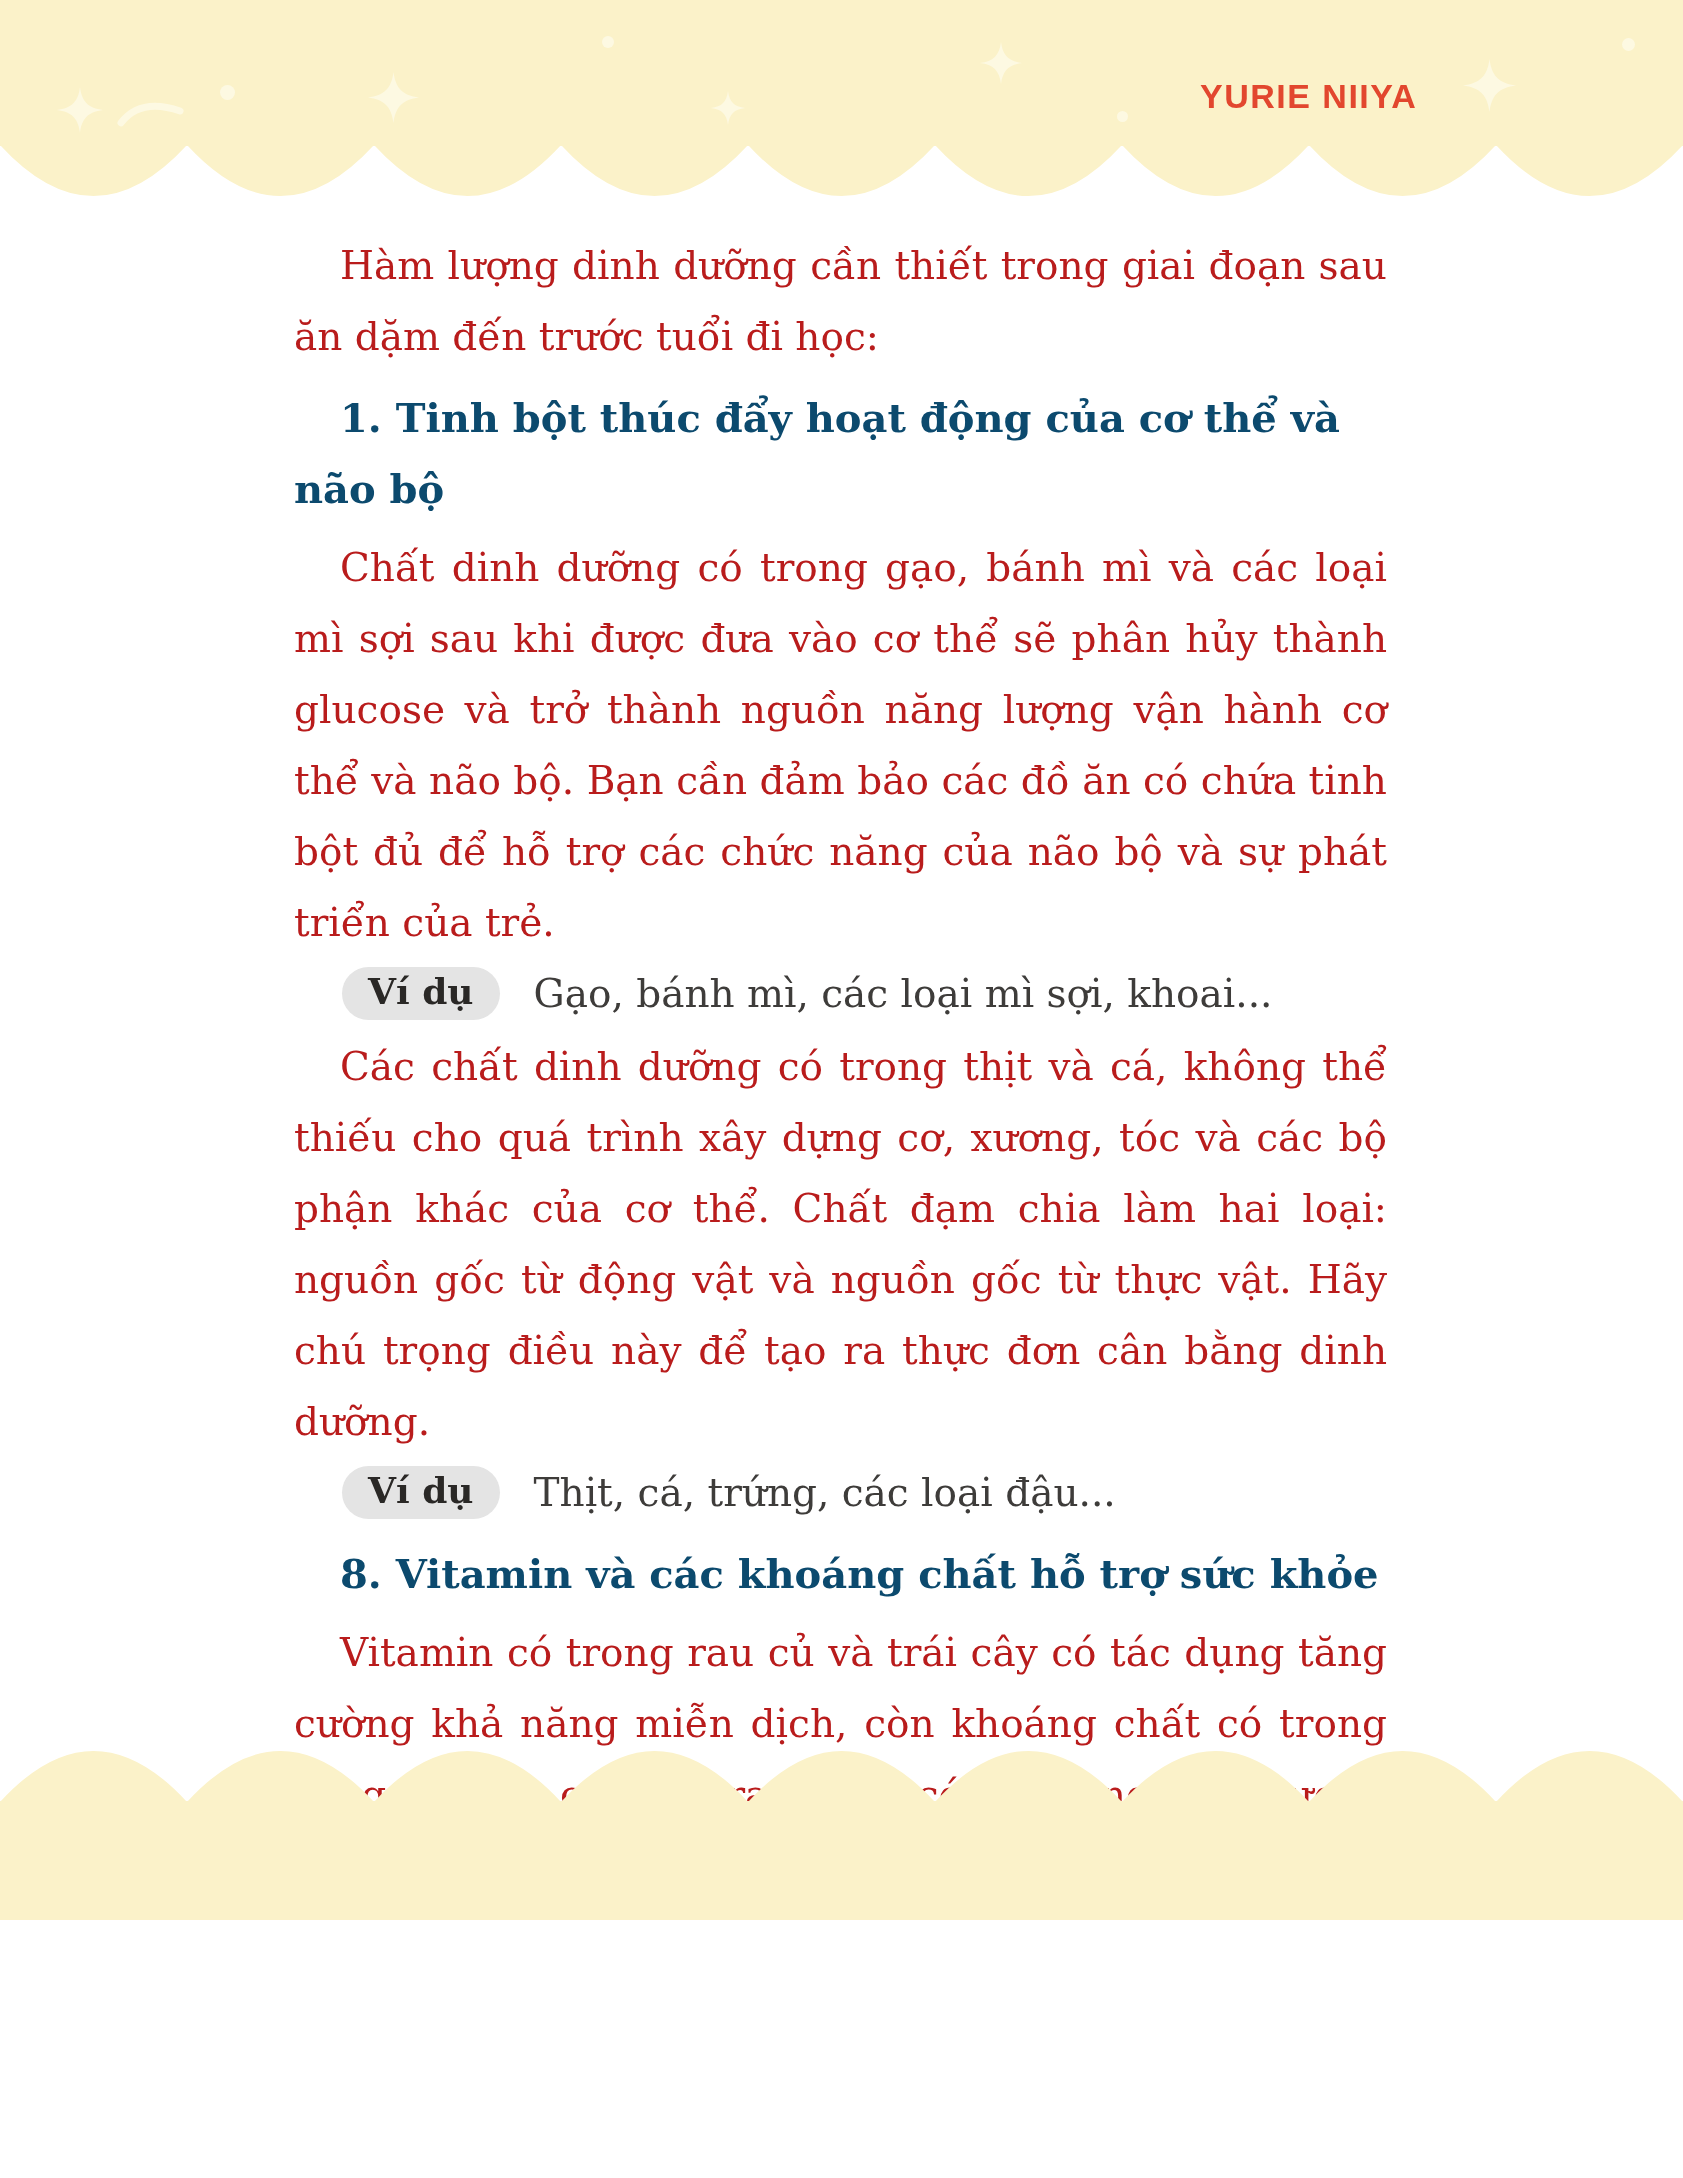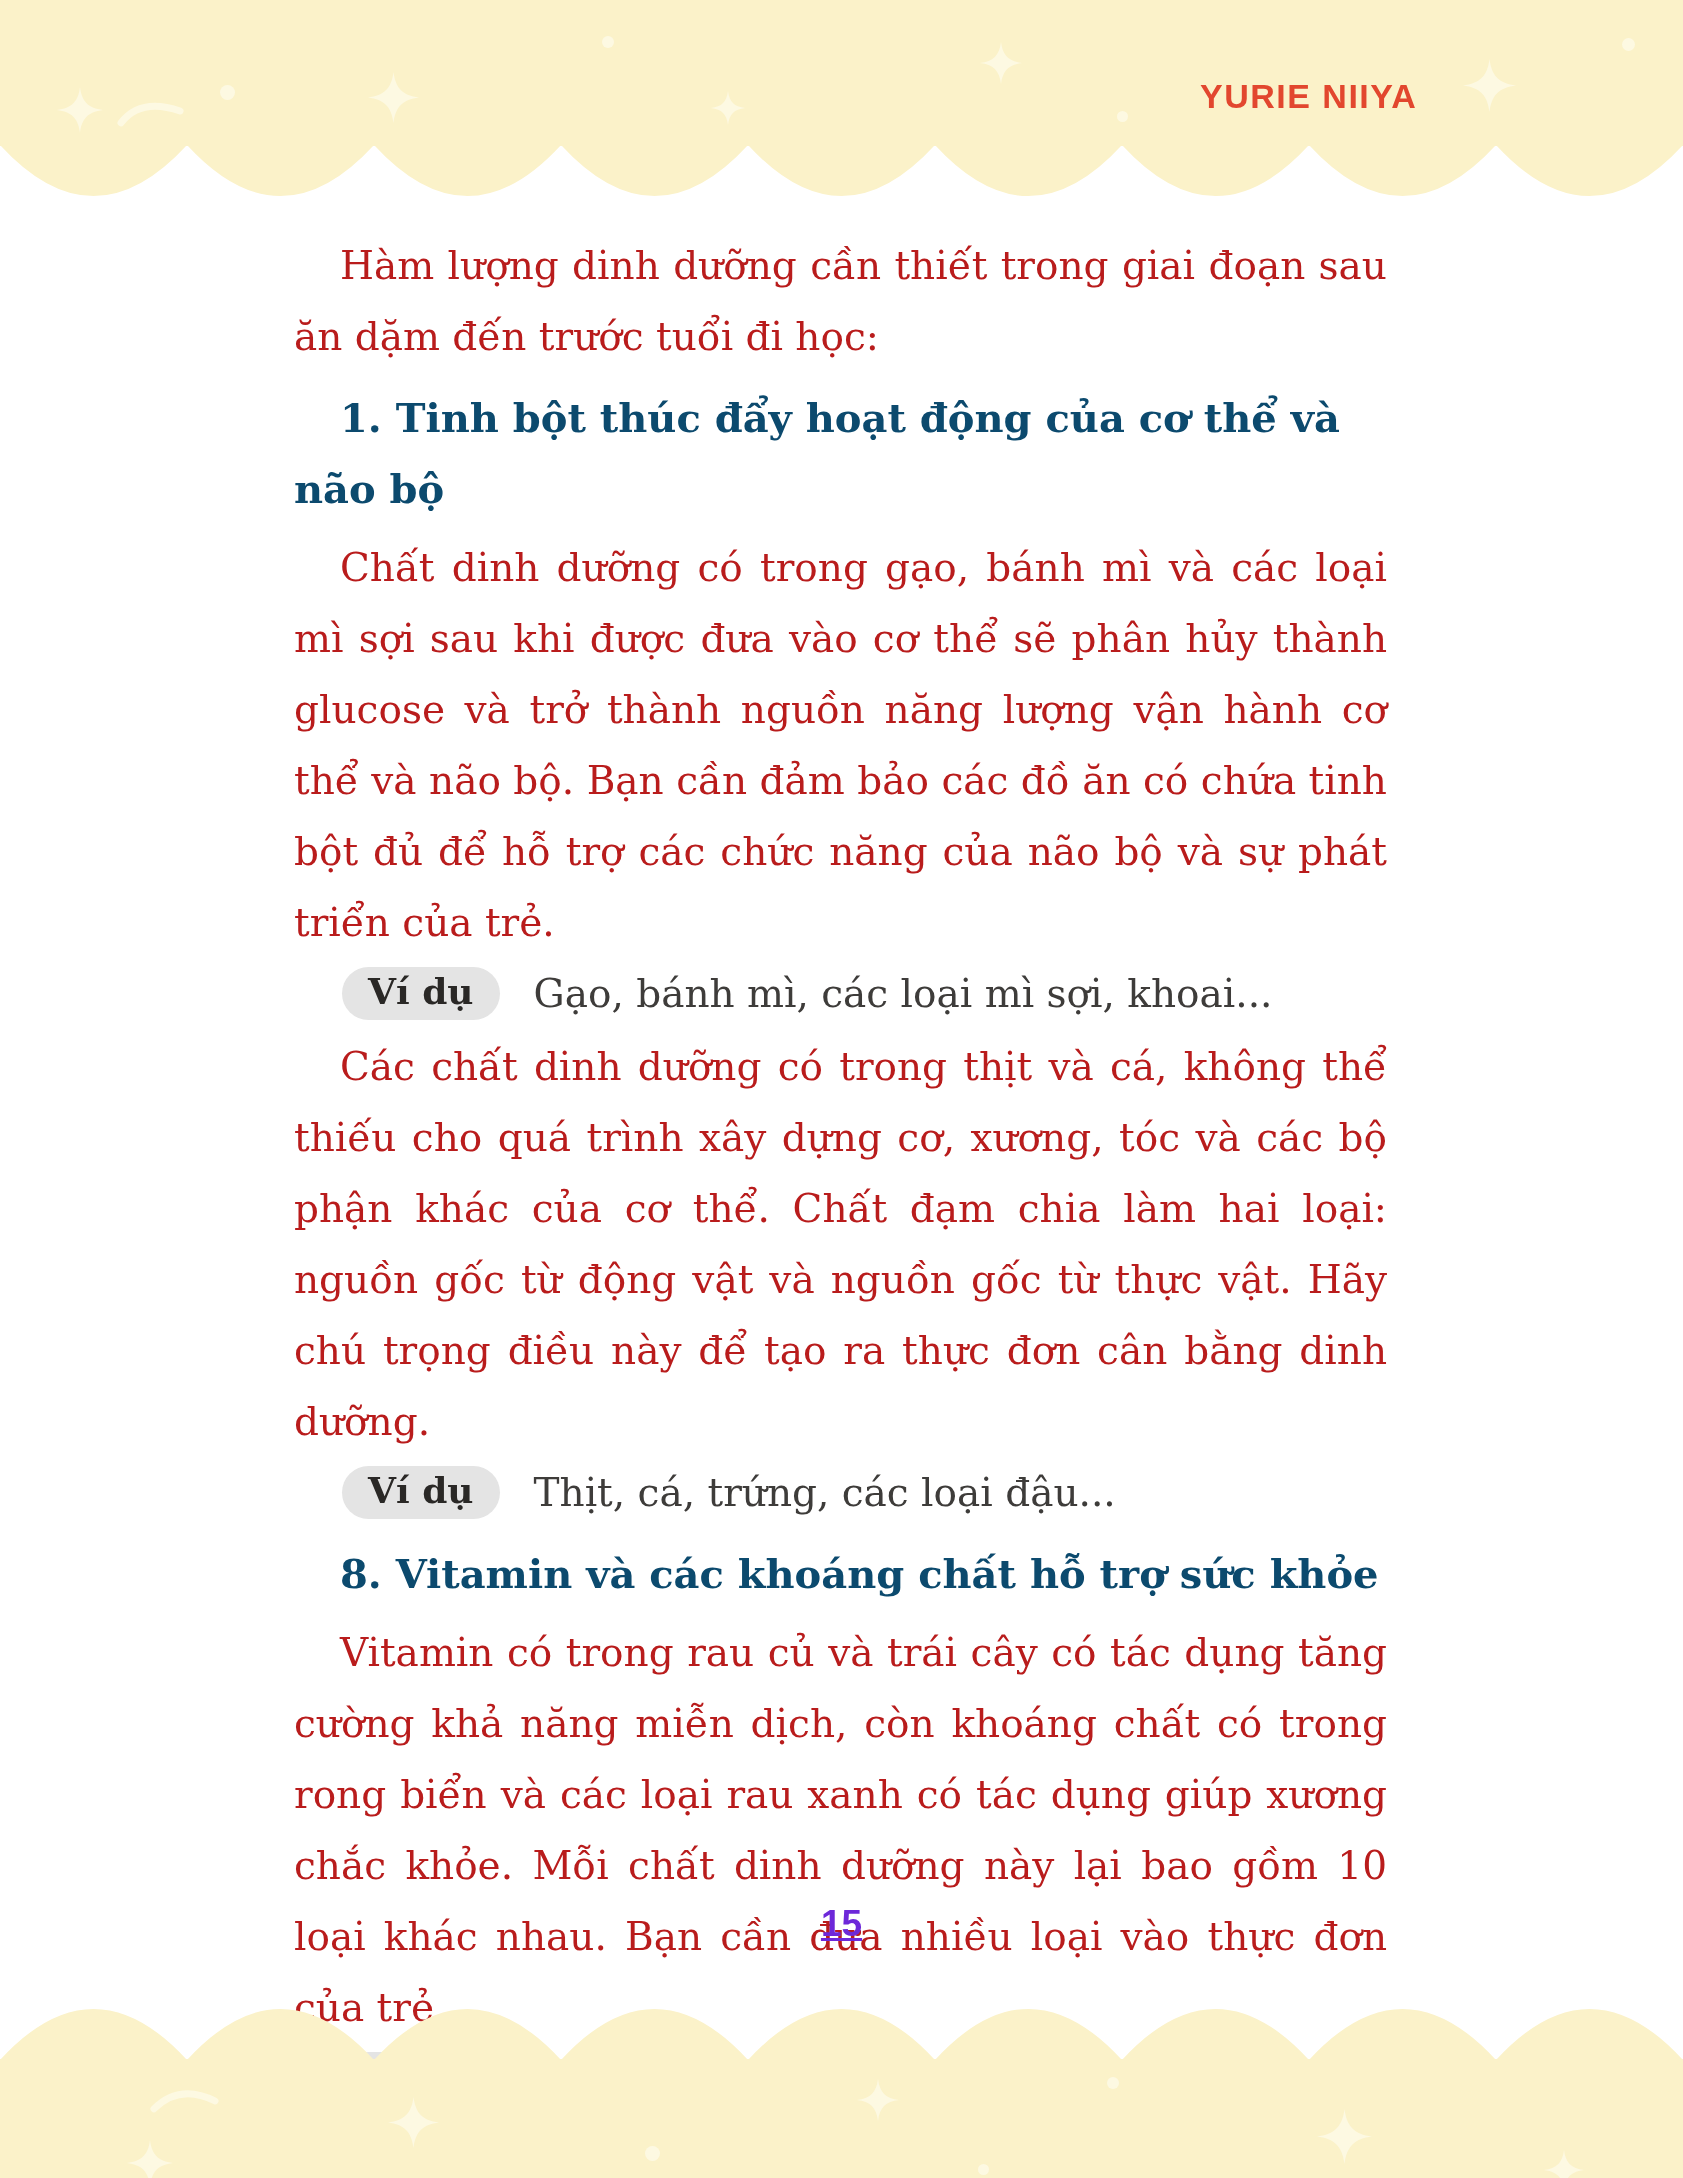--- a/index.html
+++ b/index.html
@@ -1,18 +1,18 @@
 <!DOCTYPE html>
 <html><head>
 <meta charset="utf-8">
 <style>
   html,body { margin:0; padding:0; background:#ffffff; }
   .page {
     position:relative;
-    width:1683px; height:2178px;
+    width:1683px; height:1920px;
     background:#ffffff;
     overflow:hidden;
     font-family:"DejaVu Serif", serif;
   }
 
   
   .band-top {
     position:absolute; top:0; left:0; right:0;
     height:146px; background:#FBF2C9;
   }

